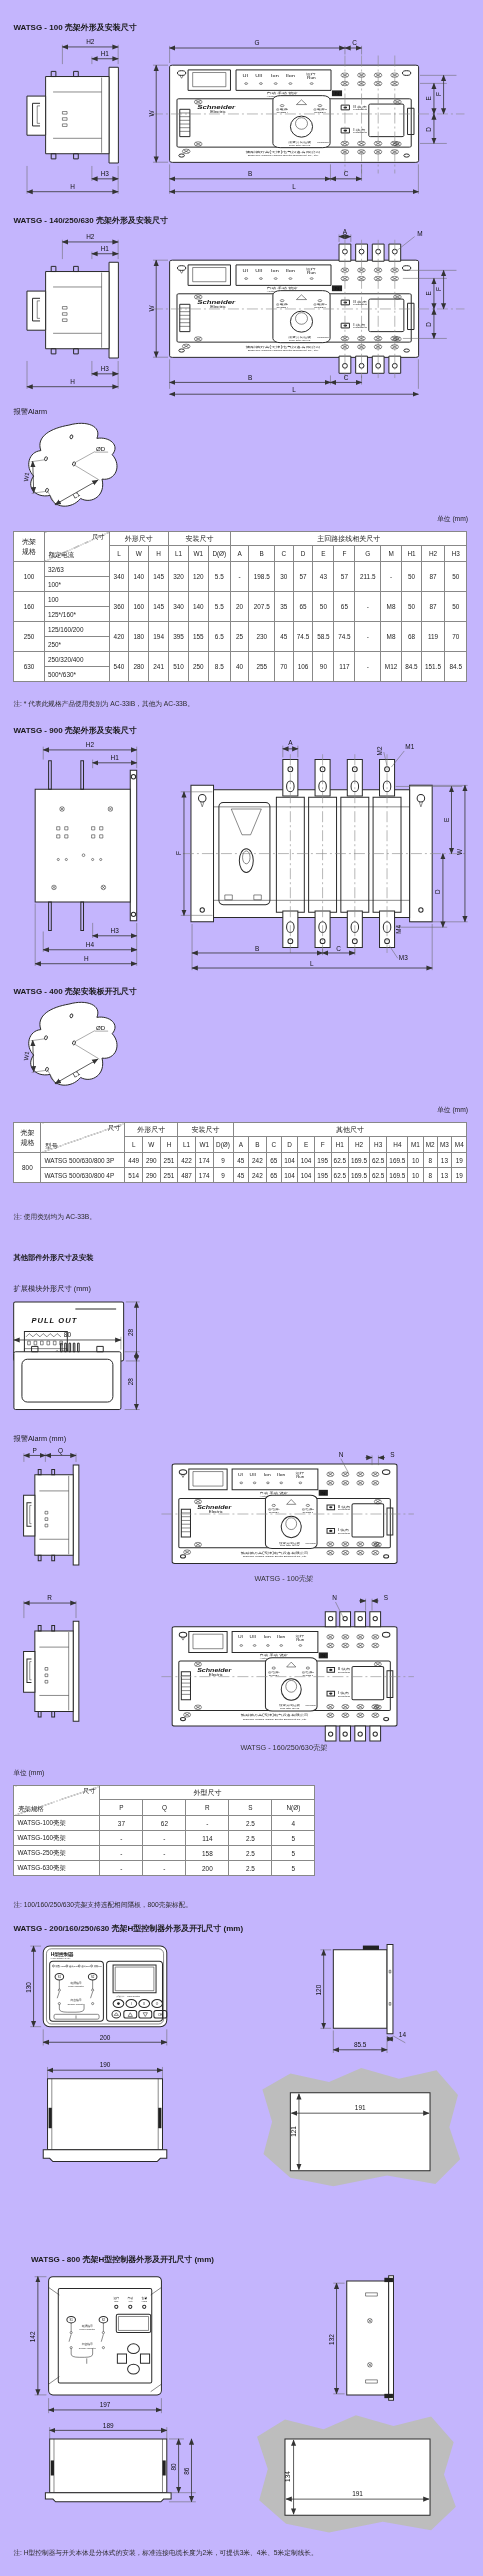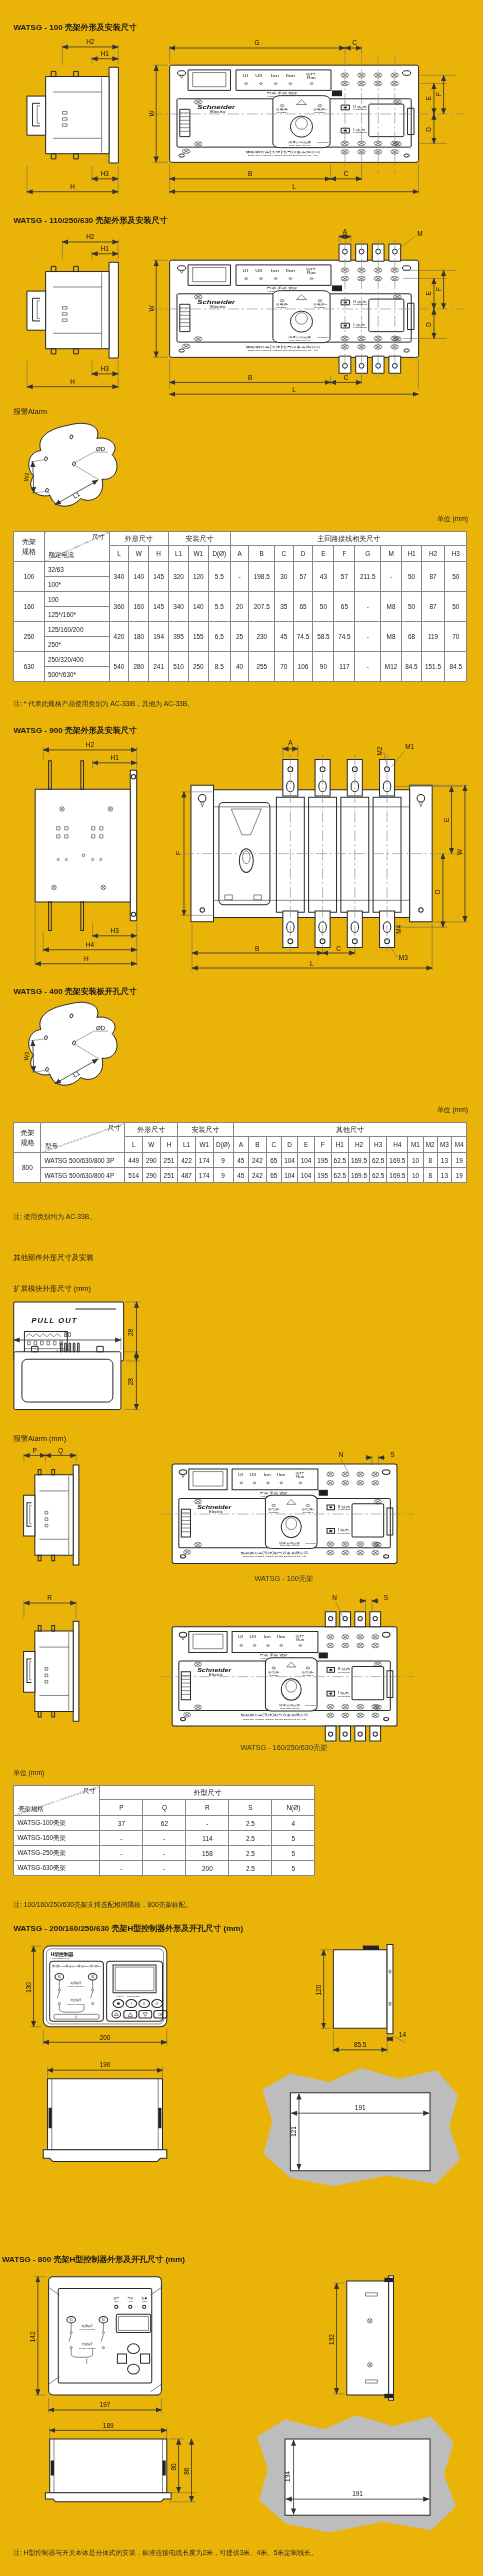--- a/index.html
+++ b/index.html
@@ -1,21 +1,21 @@
 <!DOCTYPE html>
 <html style="font-size:8.6px"><head>
 <meta charset="utf-8">
 <style>
 html,body{margin:0;padding:0;background:#fff}
-#page{position:relative;width:484px;height:2576px;background:#eab308;overflow:hidden;
+#page{position:relative;width:484px;height:2576px;background:#c4b5fd;overflow:hidden;
   font-family:"Liberation Sans","DejaVu Sans",sans-serif;color:#1a1a1a}
 .abs{position:absolute}
 .sec{font-size:8px;font-weight:bold;margin:0;white-space:nowrap}
 .sub{font-size:7.3px;white-space:nowrap}
-.subB{font-size:7.3px;font-weight:normal;white-space:nowrap}
+.subB{font-size:7.3px;font-weight:bold;white-space:nowrap}
 .note{font-size:6.7px;color:#2a2a2a;white-space:nowrap}
 .unit{font-size:6.7px}
 svg.draw{position:absolute;overflow:visible}
 svg .ln{fill:none;stroke:#2a2a2a;stroke-width:1;vector-effect:non-scaling-stroke}
 svg .fw{fill:#fff}
 svg .dk{fill:#222;stroke:none}
 svg .thin{stroke-width:.55}
 svg text{font-family:"Liberation Sans","DejaVu Sans",sans-serif;fill:#111}
 .dl{stroke:#333;stroke-width:.8;fill:none;vector-effect:non-scaling-stroke}
 .xl{stroke:#666;stroke-width:.55;vector-effect:non-scaling-stroke}
@@ -211,21 +211,21 @@
         <line class="xl" x1="759" y1="245" x2="759" y2="300"></line>
 <line class="dl" x1="295" y1="272" x2="595" y2="272" marker-start="url(#mA)" marker-end="url(#mA)"></line>
         <text class="dt" x="445" y="267" text-anchor="middle">B</text>
 <line class="dl" x1="595" y1="272" x2="653" y2="272" marker-start="url(#mA)" marker-end="url(#mA)"></line>
         <text class="dt" x="624" y="267" text-anchor="middle">C</text>
 <line class="dl" x1="295" y1="296" x2="759" y2="296" marker-start="url(#mA)" marker-end="url(#mA)"></line>
         <text class="dt" x="527" y="291" text-anchor="middle">L</text>
 </g>
 </svg>
 
-<h2 class="sec abs" style="left:13.4px;top:215px">WATSG - 110/250/630 壳架外形及安装尺寸</h2>
+<h2 class="sec abs" style="left:13.4px;top:215px">WATSG - 140/250/630 壳架外形及安装尺寸</h2>
 
 <svg class="draw" style="left:10.7px;top:228px" width="462" height="178" viewBox="0 0 860 332">
 <defs>
         <marker id="mB" viewBox="0 0 10 10" refX="9" refY="5" markerWidth="8" markerHeight="8" orient="auto-start-reverse">
           <path d="M0,1L10,5L0,9z" fill="#333"></path>
         </marker>
       </defs>
 <g>
         <use href="#sideview" transform="translate(15,62) scale(1.74,0.96)"></use>
       </g>
@@ -1063,21 +1063,21 @@
 <g>
 <path class="gray" d="M468,282 L520,252 L592,268 L652,242 L722,262 L792,246 L832,292 L816,352 L836,412 L790,458 L700,442 L600,462 L520,446 L470,402 L486,342 Z"></path>
 <rect x="520" y="288" width="260" height="145" class="ln fw"></rect>
 <line class="dl" x1="536" y1="290" x2="536" y2="431" marker-start="url(#mJ)" marker-end="url(#mJ)"></line>
 <text class="dt" x="530" y="360" text-anchor="middle" transform="rotate(-90 530 360)">121</text>
 <line class="dl" x1="522" y1="326" x2="778" y2="326" marker-start="url(#mJ)" marker-end="url(#mJ)"></line>
 <text class="dt" x="650" y="321" text-anchor="middle">191</text>
 </g>
 </svg>
 
-<h2 class="sec abs" style="left:2px;top:2254px">WATSG - 800 壳架H型控制器外形及开孔尺寸 (mm)</h2>
+<h2 class="sec abs" style="left:31px;top:2254px">WATSG - 800 壳架H型控制器外形及开孔尺寸 (mm)</h2>
 
 <svg class="draw" style="left:10.7px;top:2269px" width="462" height="269" viewBox="0 0 860 500">
 <defs>
         <marker id="mK" viewBox="0 0 10 10" refX="9" refY="5" markerWidth="8" markerHeight="8" orient="auto-start-reverse">
           <path d="M0,1L10,5L0,9z" fill="#333"></path>
         </marker>
       </defs>
 <g>
 <rect x="70" y="14" width="210" height="220" rx="8" class="ln fw"></rect>
 <path d="M70,34 l20,14 M280,34 l-20,14 M70,214 l20,-14 M280,214 l-20,14" class="ln thin"></path>

